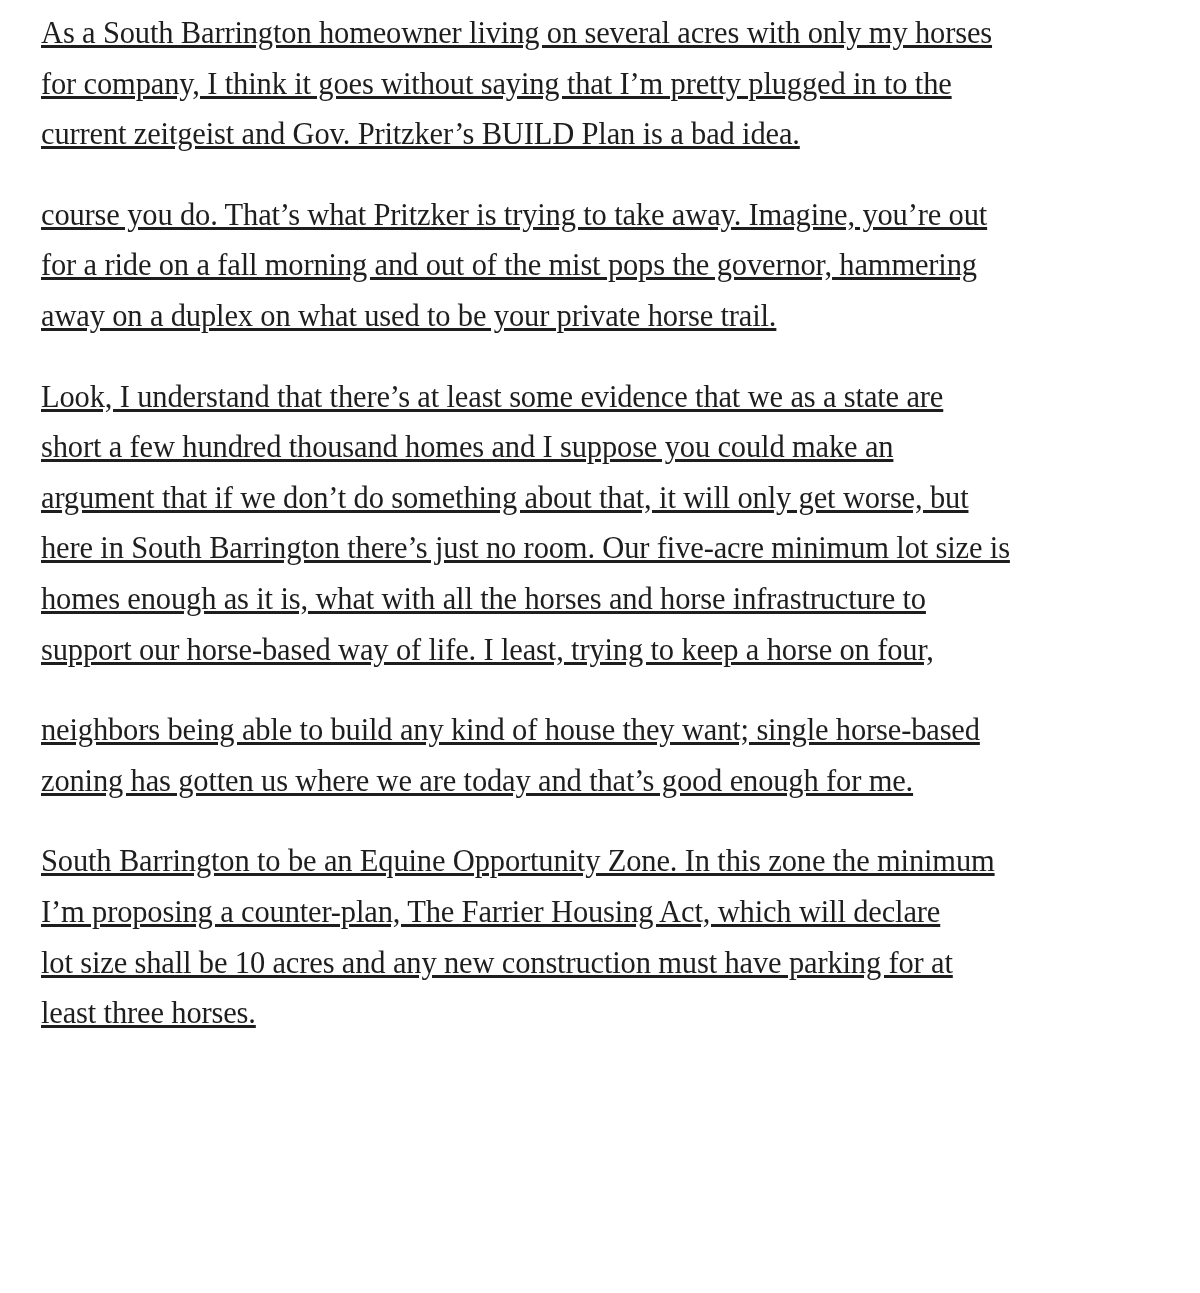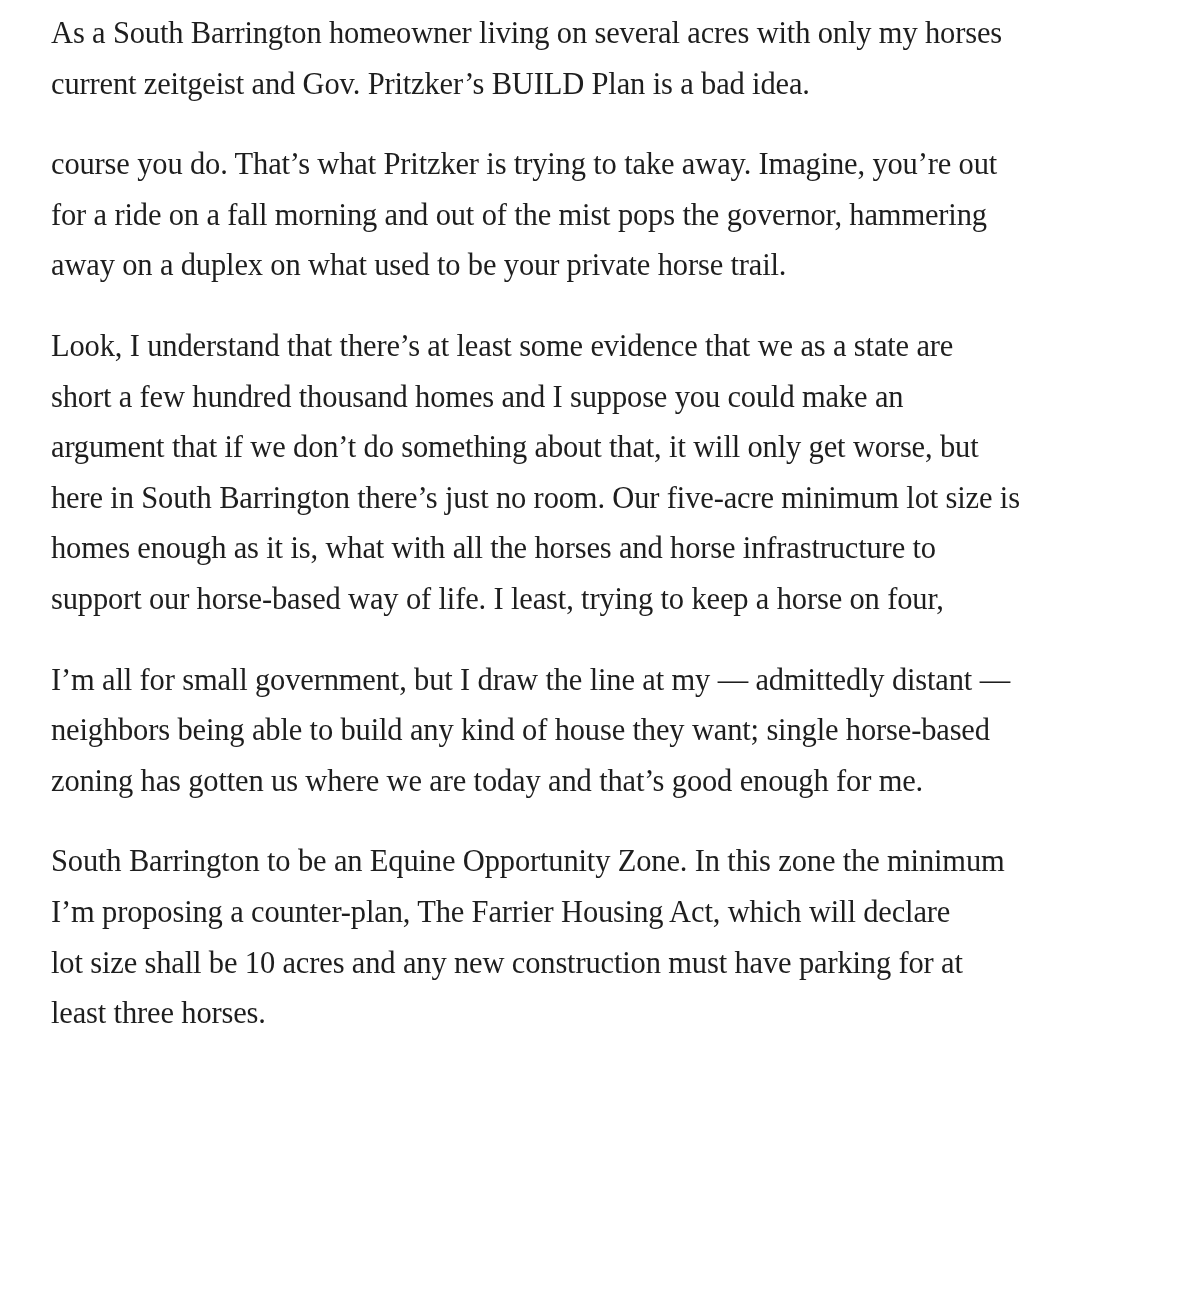--- a/index.html
+++ b/index.html
@@ -18,50 +18,51 @@
       left: 37px;
       top: 8px;
       width: 1150px;
       color: #1e1e1e;
       font-family: "Liberation Serif", "DejaVu Serif", serif;
       font-size: 30.5px;
       line-height: 50.6px;
       letter-spacing: -0.15px;
     }
     .para {
-      margin: 0 0 30px 14px;
+      margin: 0 0 30px 4px;
+      text-decoration: underline;
     }
     .line {
       display: block;
       white-space: nowrap;
     }
   </style>
 </head>
 <body>
 
 <div class="article">
   <p class="para">
     <span class="line">As a South Barrington homeowner living on several acres with only my horses</span>
+    <span class="line">for company, I think it goes without saying that I’m pretty plugged in to the</span>
     <span class="line">current zeitgeist and Gov. Pritzker’s BUILD Plan is a bad idea.</span>
   </p>
   <p class="para">
     <span class="line">course you do. That’s what Pritzker is trying to take away. Imagine, you’re out</span>
     <span class="line">for a ride on a fall morning and out of the mist pops the governor, hammering</span>
     <span class="line">away on a duplex on what used to be your private horse trail.</span>
   </p>
   <p class="para">
     <span class="line">Look, I understand that there’s at least some evidence that we as a state are</span>
     <span class="line">short a few hundred thousand homes and I suppose you could make an</span>
     <span class="line">argument that if we don’t do something about that, it will only get worse, but</span>
     <span class="line">here in South Barrington there’s just no room. Our five-acre minimum lot size is</span>
     <span class="line">homes enough as it is, what with all the horses and horse infrastructure to</span>
     <span class="line">support our horse-based way of life. I least, trying to keep a horse on four,</span>
   </p>
   <p class="para">
-    <span class="line">I’m all for small government, but I draw the line at my — admittedly distant —</span>
     <span class="line">neighbors being able to build any kind of house they want; single horse-based</span>
     <span class="line">zoning has gotten us where we are today and that’s good enough for me.</span>
   </p>
   <p class="para">
     <span class="line">South Barrington to be an Equine Opportunity Zone. In this zone the minimum</span>
     <span class="line">I’m proposing a counter-plan, The Farrier Housing Act, which will declare</span>
     <span class="line">lot size shall be 10 acres and any new construction must have parking for at</span>
     <span class="line">least three horses.</span>
   </p>
 </div>

